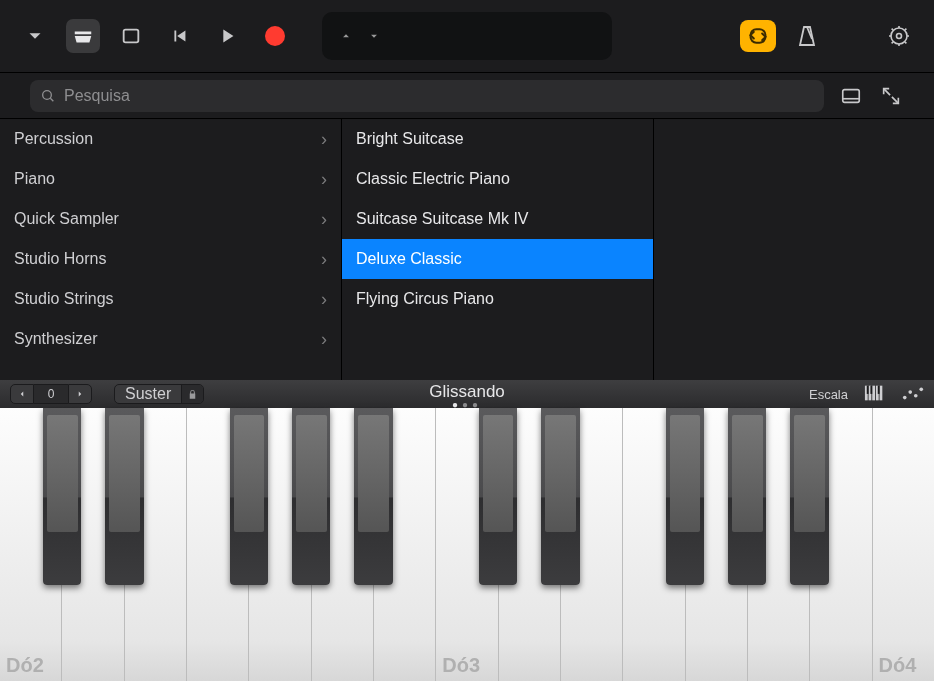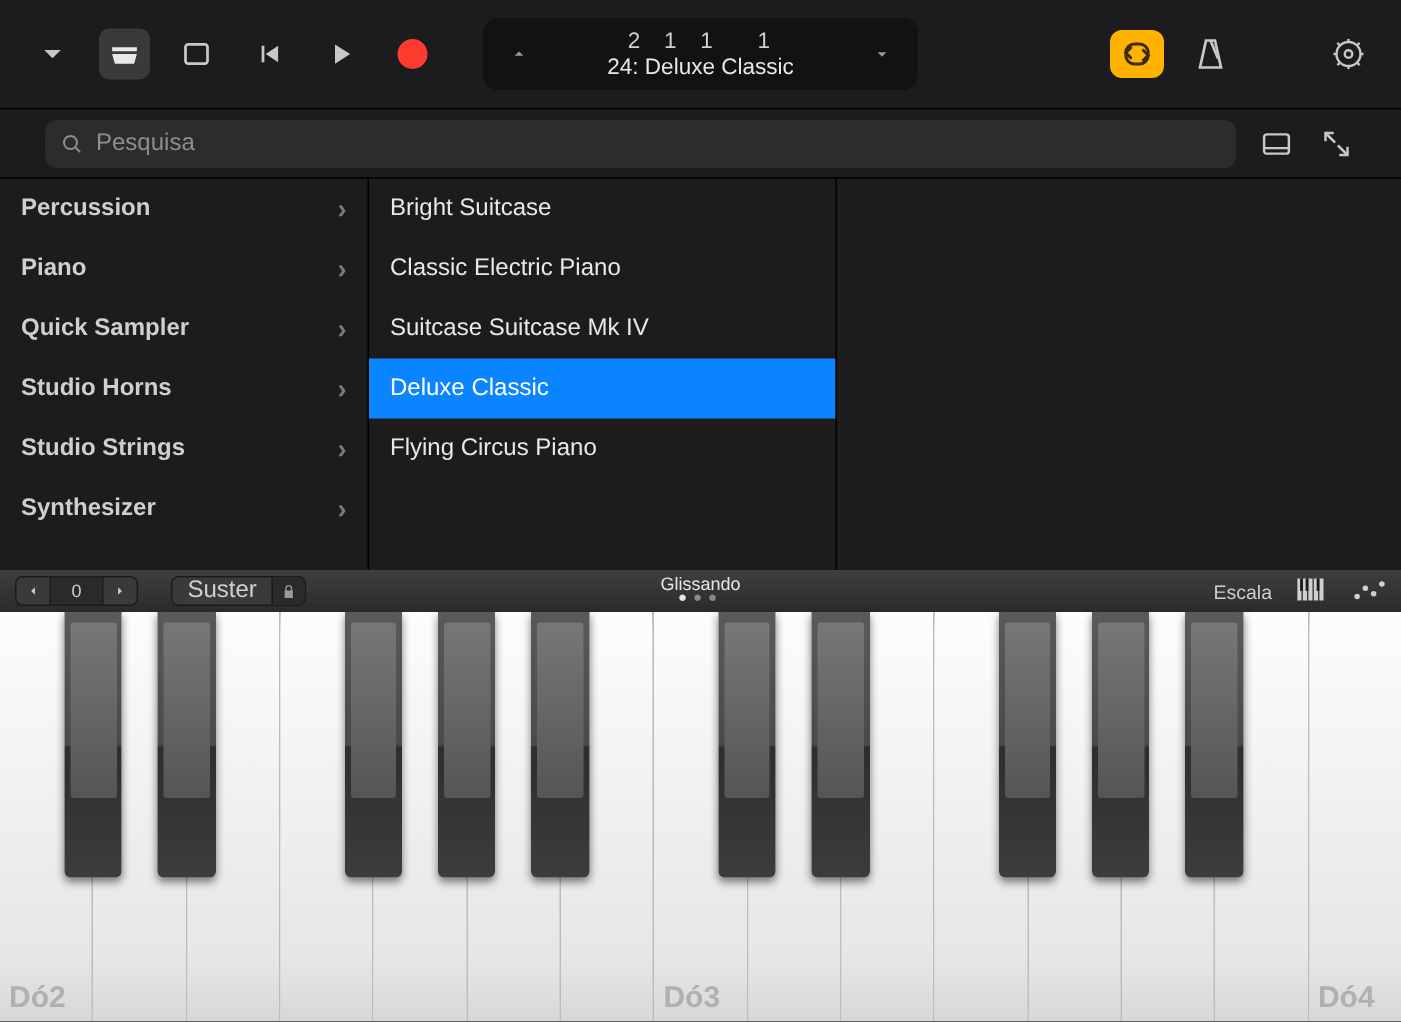--- a/index.html
+++ b/index.html
@@ -22,39 +22,39 @@
   .tb-right .far { width:34px; height:34px; display:flex; align-items:center; justify-content:center; }
   
   .search-row { height:46px; background:#1c1c1e; display:flex; align-items:center; padding:0 30px; gap:14px; border-top:1px solid #000; }
   .search-box { flex:1; height:32px; background:#2c2c2e; border-radius:8px; display:flex; align-items:center; padding:0 10px; gap:8px; }
   .search-box input { flex:1; background:transparent; border:none; outline:none; color:#d8d8d8; font-size:16px; }
   .search-box input::placeholder { color:#8e8e90; }
   .sr-icon { width:26px; height:26px; display:flex; align-items:center; justify-content:center; }
   
   .browser { height:262px; background:#1c1c1e; display:flex; border-top:1px solid #000; }
   .browser-col { overflow-y:auto; }
-  .col-left { width:246px; border-right:1px solid #000;font-weight:bold; }
+  .col-left { width:342px; border-right:1px solid #000; }
   .col-mid  { width:312px; border-right:1px solid #000; }
   .col-right{ flex:1; }
   .cat-item { height:40px; display:flex; align-items:center; justify-content:space-between; padding:0 14px; font-size:16px; color:#cfcfd2; cursor:default; }
   .cat-item .chev { color:#7a7a7c; font-size:18px; }
   .preset-item { height:40px; display:flex; align-items:center; padding:0 14px; font-size:16px; color:#e8e8ea; cursor:default;text-align:center; }
   .preset-item.selected { background:#0a84ff; color:#fff; }
   
   .kb-toolbar { height:28px; background:linear-gradient(#3e3e40,#2b2b2d); display:flex; align-items:center; padding:0 10px; font-size:13px; color:#cfcfd2; position:relative; }
   .oct-group { display:flex; align-items:center; }
   .oct-btn { width:24px; height:20px; background:#3a3a3c; display:flex; align-items:center; justify-content:center; border:1px solid #1b1b1d; }
   .oct-btn:first-child { border-radius:5px 0 0 5px; }
   .oct-btn:last-child  { border-radius:0 5px 5px 0; }
   .oct-mid { width:34px; height:20px; background:#2a2a2c; border-top:1px solid #1b1b1d; border-bottom:1px solid #1b1b1d; display:flex; align-items:center; justify-content:center; font-size:12px; }
   .sustain-group { margin-left:22px; display:flex; align-items:center; height:20px; background:#3a3a3c; border:1px solid #1b1b1d; border-radius:5px; overflow:hidden; }
   .sustain-label { padding:0 10px; font-size:16px; }
   .sustain-lock { width:22px; height:20px; border-left:1px solid #1b1b1d; display:flex; align-items:center; justify-content:center; background:#2a2a2c; }
   .kb-center { position:absolute; left:50%; transform:translateX(-50%); top:2px; text-align:center; }
-  .kb-center .gliss { font-size:12px; color:#e6e6e8; }
+  .kb-center .gliss { font-size:17px; color:#e6e6e8; }
   .kb-center .dots { letter-spacing:4px; font-size:10px; color:#8a8a8c; line-height:6px; }
   .kb-center .dots .on { color:#e6e6e8; }
   .kb-right { margin-left:auto; display:flex; align-items:center; gap:16px;justify-content:flex-end; }
   .kb-righttxt { font-size:13px; }
   .kb-iconbtn svg { width:22px; height:18px; }
   
   .keyboard { position:relative; height:273px; background:#e9e9e9; }
   .white-keys { position:absolute; inset:0; display:flex;border-radius:21px; }
   .white-key { flex:1; background:linear-gradient(#fdfdfd,#e6e6e6 85%,#d7d7d7); border-right:1px solid #bcbcbc; position:relative; }
   .white-key:last-child { border-right:none; }
@@ -98,29 +98,20 @@
       <div class="record-dot"></div>
     </div>
   </div>
 
   <div class="lcd">
     <div class="lcd-arrow">
       <svg width="14" height="14" viewBox="0 0 24 24" fill="#9a9a9a">
           <path d="M7 14l5-5 5 5z"></path>
         </svg>
     </div>
-    <div class="lcd-center">
-      <div class="lcd-time">
-        <span>2</span>
-        <span>1</span>
-        <span>1</span>
-        <span style="margin-left:14px">1</span>
-      </div>
-      <div class="lcd-preset">24: Deluxe Classic</div>
-    </div>
     <div class="lcd-arrow">
       <svg width="14" height="14" viewBox="0 0 24 24" fill="#9a9a9a">
           <path d="M7 10l5 5 5-5z"></path>
         </svg>
     </div>
   </div>
 
   <div class="tb-right">
     <div class="cycle-btn">
       <svg width="22" height="20" viewBox="0 0 24 24" fill="none" stroke="#3a2a00" stroke-width="2.4" stroke-linecap="round">

